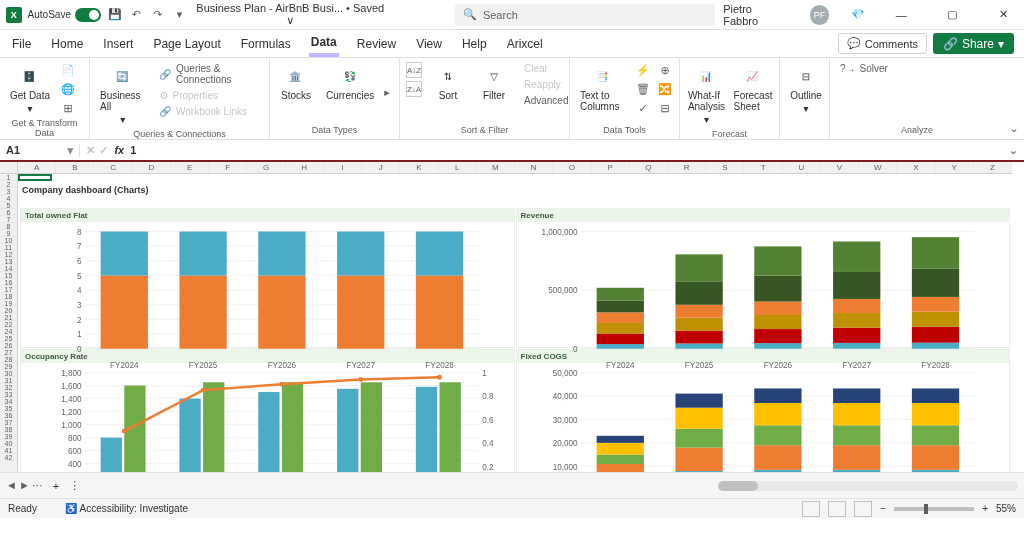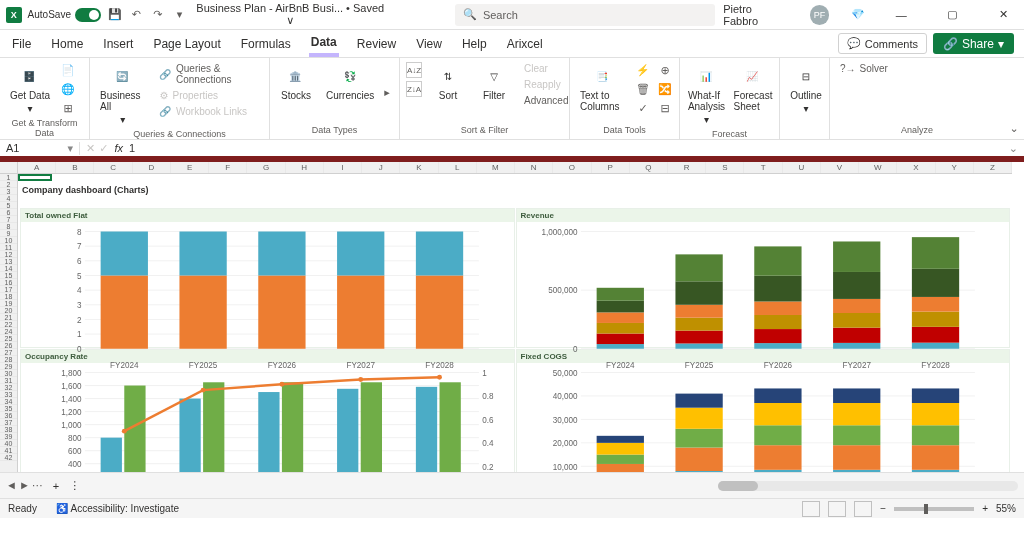--- a/index.html
+++ b/index.html
@@ -27,21 +27,21 @@
 .ribbon { height: 82px; display: flex; border-bottom: 1px solid #e0e0e0; background: #fff; }
 .ribbon-group { border-right: 1px solid #e0e0e0; padding: 4px 6px; display: flex; flex-direction: column; }
 .ribbon-group .body { flex: 1; display: flex; gap: 6px; align-items: flex-start; }
 .ribbon-group .label { font-size: 9px; color: #605e5c; text-align: center; padding-top: 2px; }
 .big-btn { display: flex; flex-direction: column; align-items: center; gap: 2px; padding: 2px 4px; cursor: pointer; font-size: 10px; min-width: 40px; }
 .big-btn .ico { width: 24px; height: 24px; display: flex; align-items: center; justify-content: center; }
 .small-row { display: flex; flex-direction: column; gap: 3px; }
 .small-btn { font-size: 10px; padding: 1px 4px; display: flex; align-items: center; gap: 4px; cursor: pointer; color: #605e5c; }
 .small-btn.disabled { color: #c8c6c4; }
 
-.formula-bar { height: 22px; display: flex; align-items: center; border-bottom: 6px solid #7f1d1d; font-size: 11px; }
+.formula-bar { height: 22px; display: flex; align-items: center; border-bottom: 2px solid #7f1d1d; font-size: 11px; font-weight: bold; }
 .name-box { width: 80px; border-right: 1px solid #e0e0e0; padding: 0 6px; display: flex; align-items: center; justify-content: space-between; }
 .fx-area { display: flex; align-items: center; gap: 6px; padding: 0 6px; flex: 1; }
 .fx-btns { color: #c8c6c4; display: flex; gap: 4px; }
 
 .sheet-area { height: 310px; display: flex; background: #fff; position: relative; }
 .col-headers { position: absolute; top: 0; left: 18px; right: 12px; height: 12px; display: flex; font-size: 8px; color: #616161; border-bottom: 1px solid #d0d0d0; background: #f0f0f0; }
 .col-headers div { flex: 1; text-align: center; border-right: 1px solid #e8e8e8; line-height: 12px; }
 .row-headers { position: absolute; top: 12px; left: 0; width: 18px; bottom: 0; font-size: 7px; color: #616161; background: #f0f0f0; border-right: 1px solid #d0d0d0; }
 .row-headers div { height: 7px; text-align: center; line-height: 7px; border-bottom: 1px solid #e8e8e8; }
 .corner { position: absolute; top:0; left:0; width:18px; height:12px; background:#f0f0f0; border-right:1px solid #d0d0d0; border-bottom:1px solid #d0d0d0; }
@@ -58,21 +58,21 @@
 .legend span { display: flex; align-items: center; gap: 2px; }
 .sw { width: 6px; height: 6px; }
 
 .sheet-tabs { height: 26px; display: flex; align-items: center; border-top: 1px solid #e0e0e0; padding: 0 6px; gap: 4px; font-size: 11px; background: #f5f5f5; }
 .nav-arrows { display: flex; gap: 2px; color: #605e5c; }
 .sheet-tab { padding: 3px 10px; border: 1px solid transparent; cursor: pointer; background: #f0f0f0; }
 .sheet-tab.active { background: #fff; border: 1px solid #107c41; border-bottom: 2px solid #107c41; font-weight: 600; }
 .sheet-tabs .scroll-track { margin-left: auto; width: 300px; height: 10px; background: #e8e8e8; border-radius: 5px; position: relative; }
 .sheet-tabs .scroll-thumb { position: absolute; left: 0; width: 40px; height: 10px; background: #c0c0c0; border-radius: 5px; }
 
-.statusbar { height: 20px; display: flex; align-items: center; padding: 0 8px; gap: 19px; font-size: 10px; border-top: 1px solid #e0e0e0; background: #f5f5f5; }
+.statusbar { height: 20px; display: flex; align-items: center; padding: 0 8px; gap: 28px; font-size: 10px; border-top: 1px solid #e0e0e0; background: #f5f5f5; }
 .statusbar .right { margin-left: auto; display: flex; align-items: center; gap: 8px; }
 .view-btn { width: 18px; height: 16px; border: 1px solid #c0c0c0; }
 .zoom-slider { width: 80px; height: 4px; background: #c0c0c0; position: relative; }
 .zoom-slider::after { content:''; position:absolute; top:-3px; left:30px; width:4px; height:10px; background:#605e5c; }
 </style>
 </head>
 <body>
 
 <div class="titlebar">
   <div class="left">

